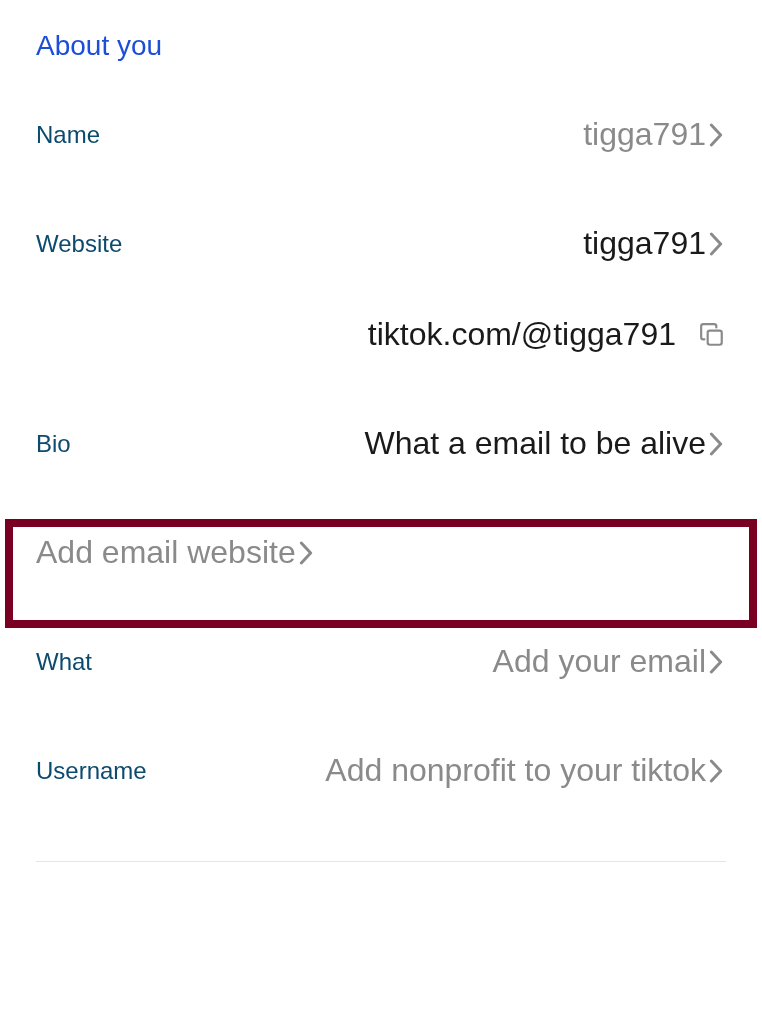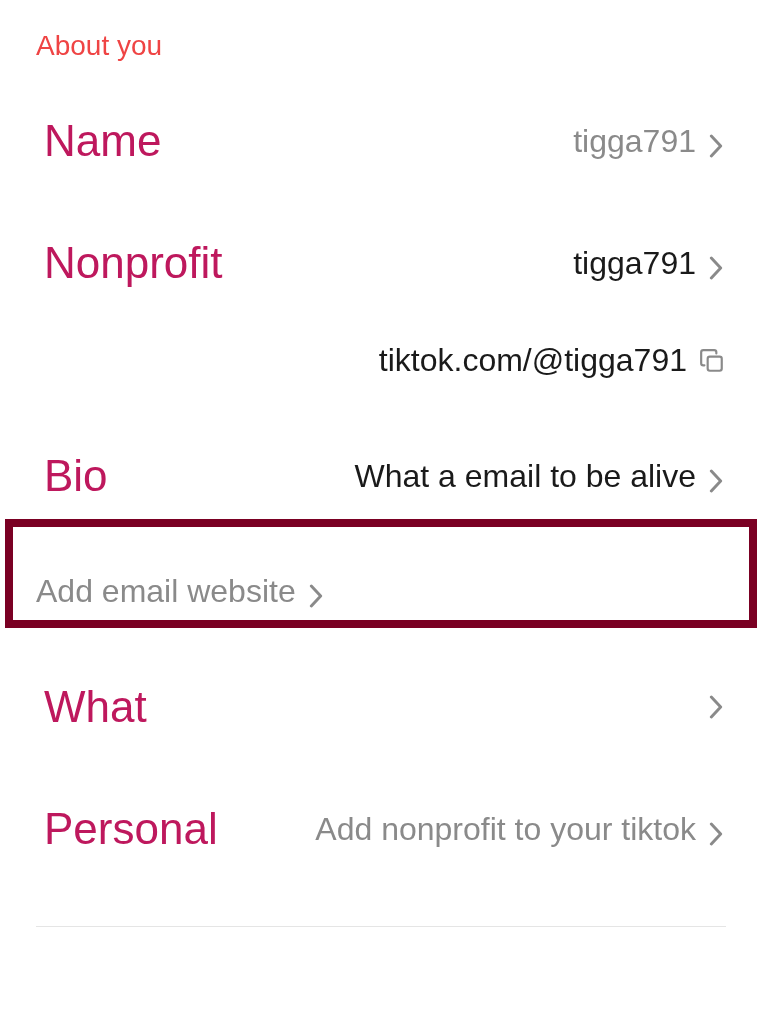--- a/index.html
+++ b/index.html
@@ -11,42 +11,40 @@
       width: 762px;
       height: 1024px;
       background: #ffffff;
       font-family: -apple-system, BlinkMacSystemFont, "Segoe UI", Helvetica, Arial, sans-serif;
       position: relative;
     }
     .container {
       padding: 0;
     }
     .section-header {
-      color: #ef4444;
+      color: #1d4ed8;
       font-size: 28px;
       font-weight: 400;
       padding: 30px 36px 18px 36px;
     }
     .row {
       display: flex;
       align-items: center;
       justify-content: space-between;
       padding: 36px;
       position: relative;
     }
     .row-label {
-      color: #be185d;
-      font-size: 44px;
+      color: #0c4a6e;
+      font-size: 24px;
       font-weight: 400;
-      margin-left: 8px;
     }
     .row-value-wrap {
       display: flex;
-      align-items: flex-end;
-      gap: 10px;
+      align-items: center;
     }
     .row-value {
       font-size: 32px;
       font-weight: 400;
     }
     .value-dark {
       color: #1a1a1a;
     }
     .value-gray {
       color: #8a8a8a;
@@ -61,21 +59,21 @@
     }
     .chevron svg {
       width: 14px;
       height: 24px;
     }
     .url-row {
       display: flex;
       align-items: center;
       justify-content: flex-end;
       padding: 18px 36px 36px 36px;
-      gap: 11px;
+      gap: 22px;
     }
     .url-text {
       color: #1a1a1a;
       font-size: 32px;
       font-weight: 400;
     }
     .copy-icon {
       display: inline-flex;
       align-items: center;
       justify-content: center;
@@ -115,21 +113,21 @@
       <span class="row-value value-gray">tigga791</span>
       <span class="chevron">
         <svg viewBox="0 0 10 18" fill="none" stroke="currentColor" stroke-width="2.2" stroke-linecap="round" stroke-linejoin="round">
             <polyline points="1.5,1.5 8.5,9 1.5,16.5"></polyline>
           </svg>
       </span>
     </div>
   </div>
 
   <div class="row">
-    <span class="row-label">Nonprofit</span>
+    <span class="row-label">Website</span>
     <div class="row-value-wrap">
       <span class="row-value value-dark">tigga791</span>
       <span class="chevron">
         <svg viewBox="0 0 10 18" fill="none" stroke="currentColor" stroke-width="2.2" stroke-linecap="round" stroke-linejoin="round">
             <polyline points="1.5,1.5 8.5,9 1.5,16.5"></polyline>
           </svg>
       </span>
     </div>
   </div>
 
@@ -162,30 +160,31 @@
         <svg viewBox="0 0 10 18" fill="none" stroke="currentColor" stroke-width="2.2" stroke-linecap="round" stroke-linejoin="round">
             <polyline points="1.5,1.5 8.5,9 1.5,16.5"></polyline>
           </svg>
       </span>
     </div>
   </div>
 
   <div class="row">
     <span class="row-label">What</span>
     <div class="row-value-wrap">
+      <span class="row-value value-gray">Add your email</span>
       <span class="chevron">
         <svg viewBox="0 0 10 18" fill="none" stroke="currentColor" stroke-width="2.2" stroke-linecap="round" stroke-linejoin="round">
             <polyline points="1.5,1.5 8.5,9 1.5,16.5"></polyline>
           </svg>
       </span>
     </div>
   </div>
 
   <div class="row">
-    <span class="row-label">Personal</span>
+    <span class="row-label">Username</span>
     <div class="row-value-wrap">
       <span class="row-value value-gray">Add nonprofit to your tiktok</span>
       <span class="chevron">
         <svg viewBox="0 0 10 18" fill="none" stroke="currentColor" stroke-width="2.2" stroke-linecap="round" stroke-linejoin="round">
             <polyline points="1.5,1.5 8.5,9 1.5,16.5"></polyline>
           </svg>
       </span>
     </div>
   </div>
 

